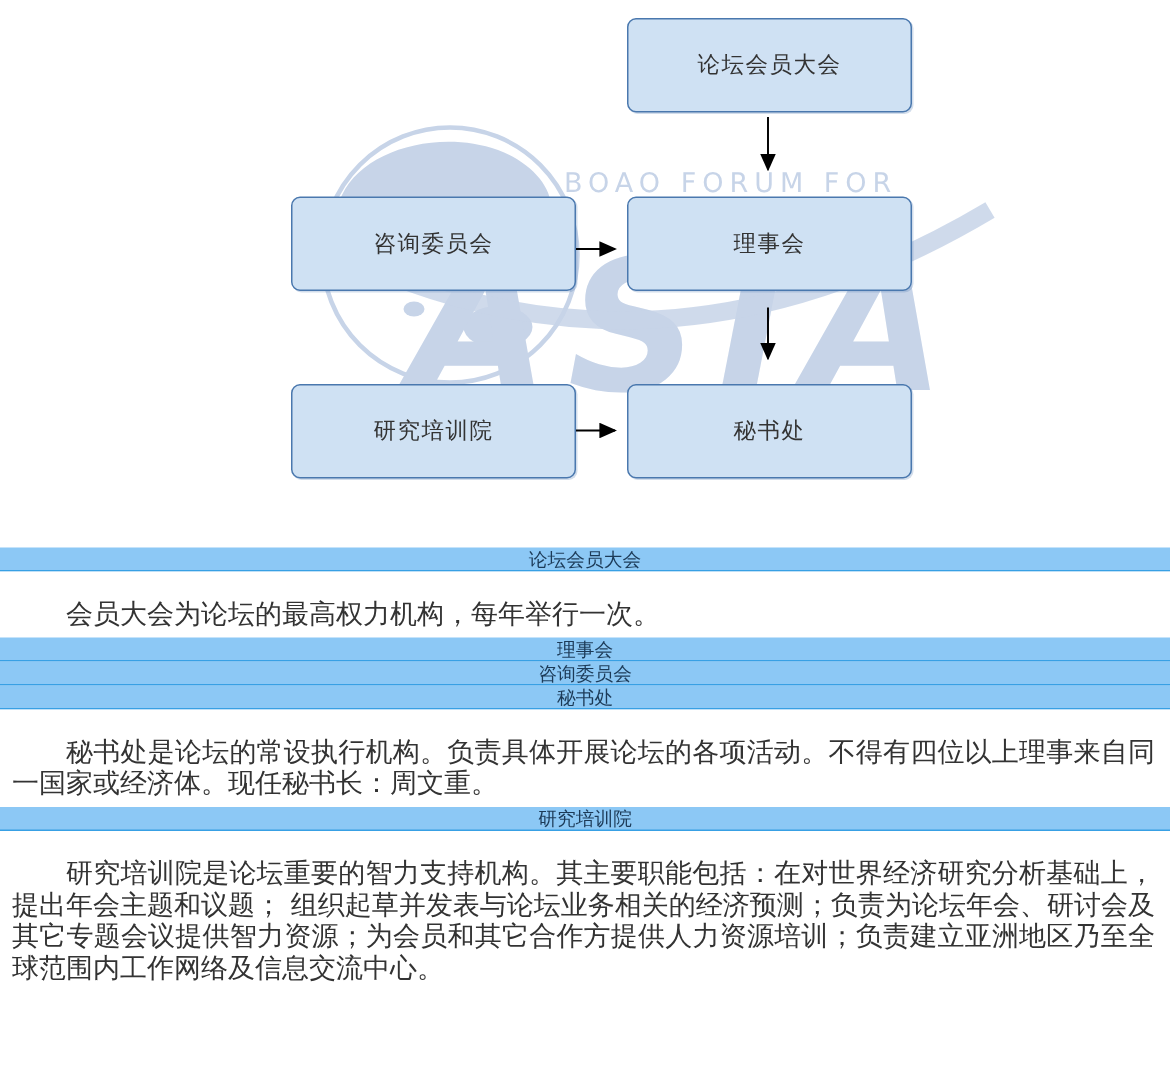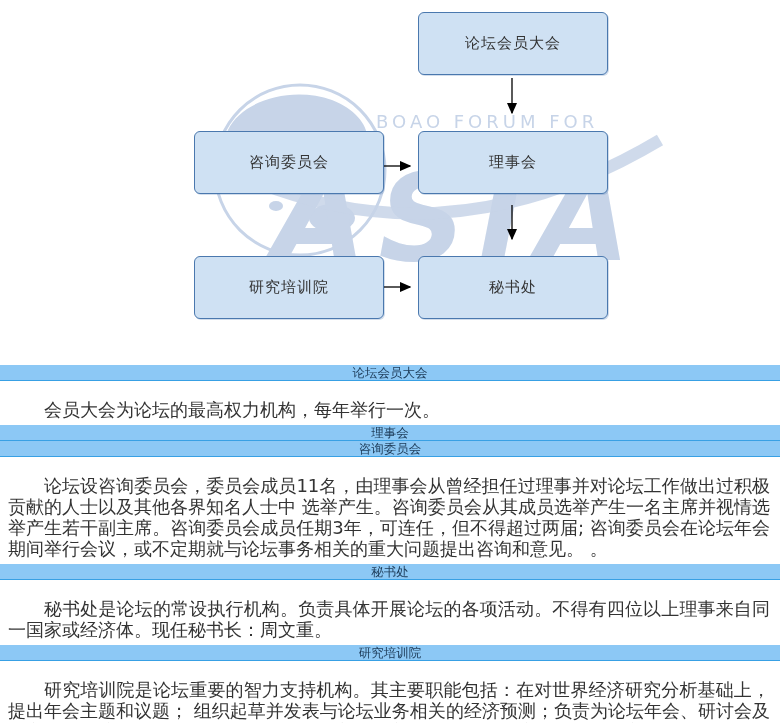--- a/index.html
+++ b/index.html
@@ -94,21 +94,20 @@
     <div class="section-header">论坛会员大会</div>
     <div class="section-body">会员大会为论坛的最高权力机构，每年举行一次。</div>
   </div>
 
   <div class="section">
     <div class="section-header">理事会</div>
   </div>
 
   <div class="section">
     <div class="section-header">咨询委员会</div>
-    <div class="section-body">论坛设咨询委员会，委员会成员11名，由理事会从曾经担任过理事并对论坛工作做出过积极贡献的人士以及其他各界知名人士中 选举产生。咨询委员会从其成员选举产生一名主席并视情选举产生若干副主席。咨询委员会成员任期3年，可连任，但不得超过两届; 咨询委员会在论坛年会期间举行会议，或不定期就与论坛事务相关的重大问题提出咨询和意见。 。</div>
   </div>
 
   <div class="section">
     <div class="section-header">秘书处</div>
     <div class="section-body">秘书处是论坛的常设执行机构。负责具体开展论坛的各项活动。不得有四位以上理事来自同一国家或经济体。现任秘书长：周文重。</div>
   </div>
 
   <div class="section">
     <div class="section-header">研究培训院</div>
     <div class="section-body">研究培训院是论坛重要的智力支持机构。其主要职能包括：在对世界经济研究分析基础上，提出年会主题和议题； 组织起草并发表与论坛业务相关的经济预测；负责为论坛年会、研讨会及其它专题会议提供智力资源；为会员和其它合作方提供人力资源培训；负责建立亚洲地区乃至全球范围内工作网络及信息交流中心。</div>

